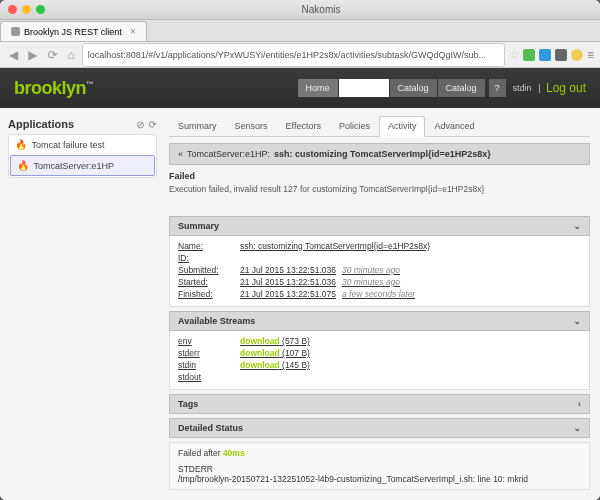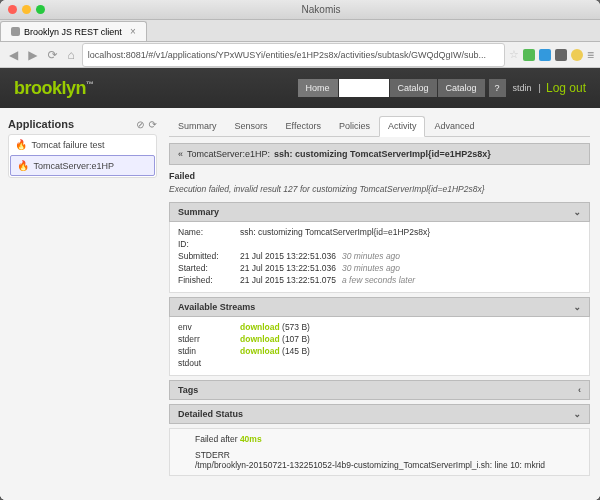--- a/index.html
+++ b/index.html
@@ -37,30 +37,30 @@
 .tree-item { padding: 4px 6px; display: flex; align-items: center; gap: 4px; color: #444; }
 .tree-item.selected { background: #eef; border: 1px solid #99d; border-radius: 2px; margin: 1px; }
 .fire { color: #f80; font-size: 10px; }
 .panel { flex: 1; padding: 8px 10px 8px 4px; overflow-y: auto; font-size: 9px; color: #333; }
 .tabs { display: flex; border-bottom: 1px solid #ccc; margin-bottom: 6px; }
 .ptab { padding: 4px 8px; font-size: 9px; color: #555; border: 1px solid transparent; }
 .ptab.active { background: #fff; border: 1px solid #ccc; border-bottom-color: #fff; border-radius: 3px 3px 0 0; margin-bottom: -1px; }
 .crumb { background: #d8d8d8; padding: 5px 8px; font-size: 9px; display: flex; align-items: center; gap: 4px; border: 1px solid #bbb; }
 .crumb b { font-weight: bold; }
 .sect-title { font-weight: bold; font-size: 9px; margin: 6px 0 3px; }
-.sect-desc { font-style: italic; font-size: 8.5px; color: #555; margin-bottom: 8px; }
+.sect-desc { font-size: 8.5px; color: #555; margin-bottom: 22px; }
 .sect-head { background: #d8d8d8; border: 1px solid #bbb; padding: 4px 8px; font-size: 9px; font-weight: bold; display: flex; justify-content: space-between; margin-top: 4px; }
-.sect-body { background: #fff; border: 1px solid #ddd; border-top: none; padding: 5px 8px; font-size: 8.5px; }
+.sect-body { background: #fff; border: 1px solid #ddd; border-top: none; padding: 5px 8px; font-size: 8.5px; text-decoration: underline; }
 .kv { display: flex; margin-bottom: 2px; }
 .kv-k { width: 62px; color: #333; }
 .kv-v { flex: 1; color: #333; }
 .kv-sub { color: #888; font-style: italic; margin-left: 6px; }
 .lnk { color: #9c0; font-weight: bold; }
 .chev { font-size: 9px; color: #555; }
-.detail-box { background: #f8f8f8; border: 1px solid #ddd; padding: 5px 25px; font-size: 8.5px; margin-top: 4px; }
+.detail-box { background: #f8f8f8; border: 1px solid #ddd; padding: 5px 8px; font-size: 8.5px; margin-top: 4px; }
 </style>
 </head>
 <body>
 
 <div class="window">
   <div class="titlebar">
     <div class="tl-btn tl-red"></div>
     <div class="tl-btn tl-yel"></div>
     <div class="tl-btn tl-grn"></div>
     <div class="titlebar-title">Nakomis</div>

